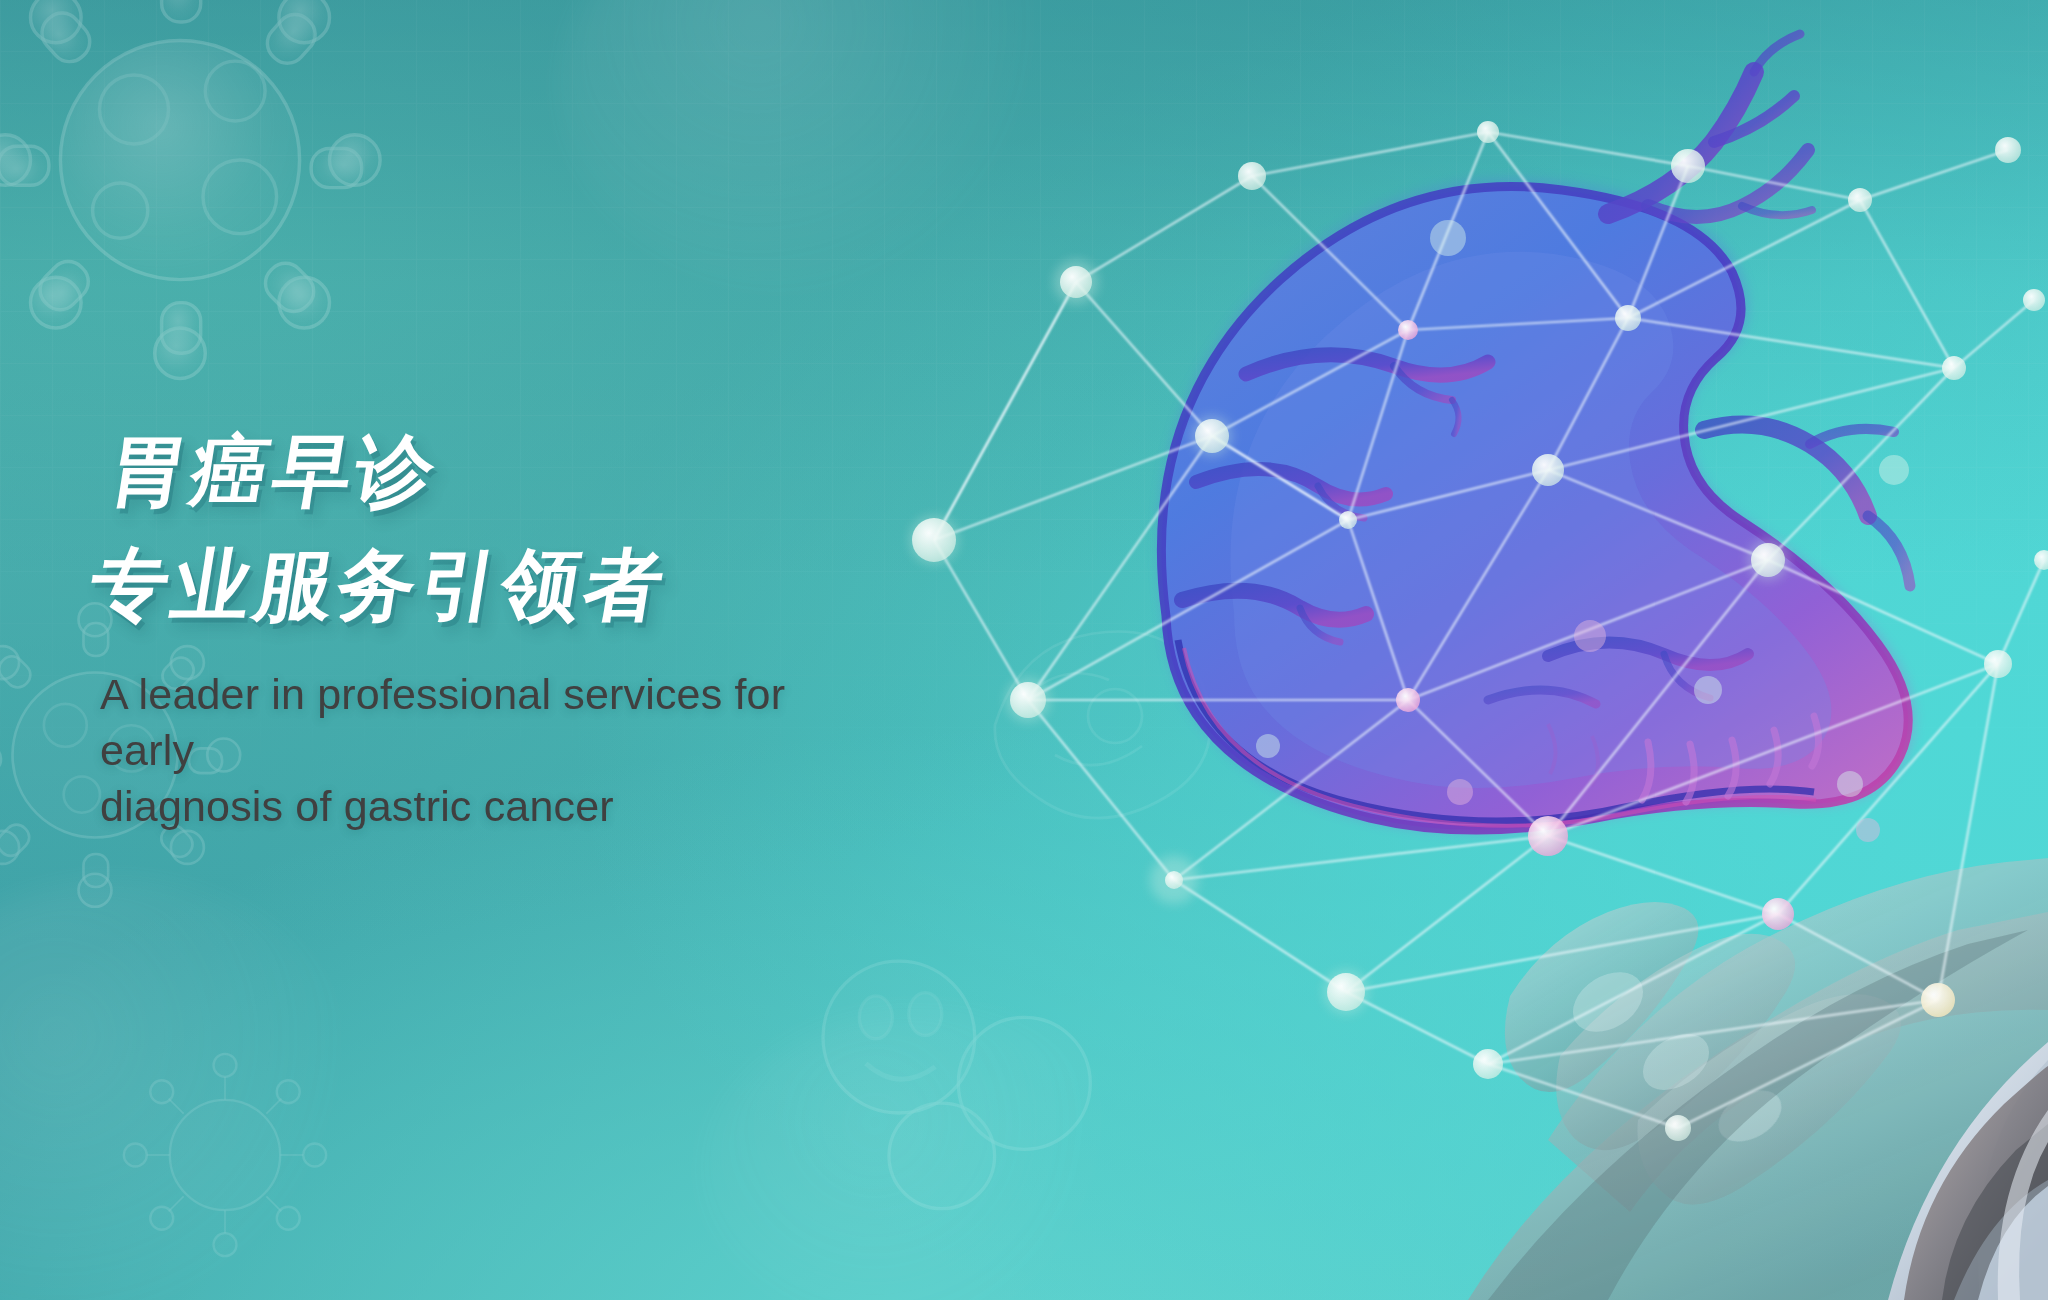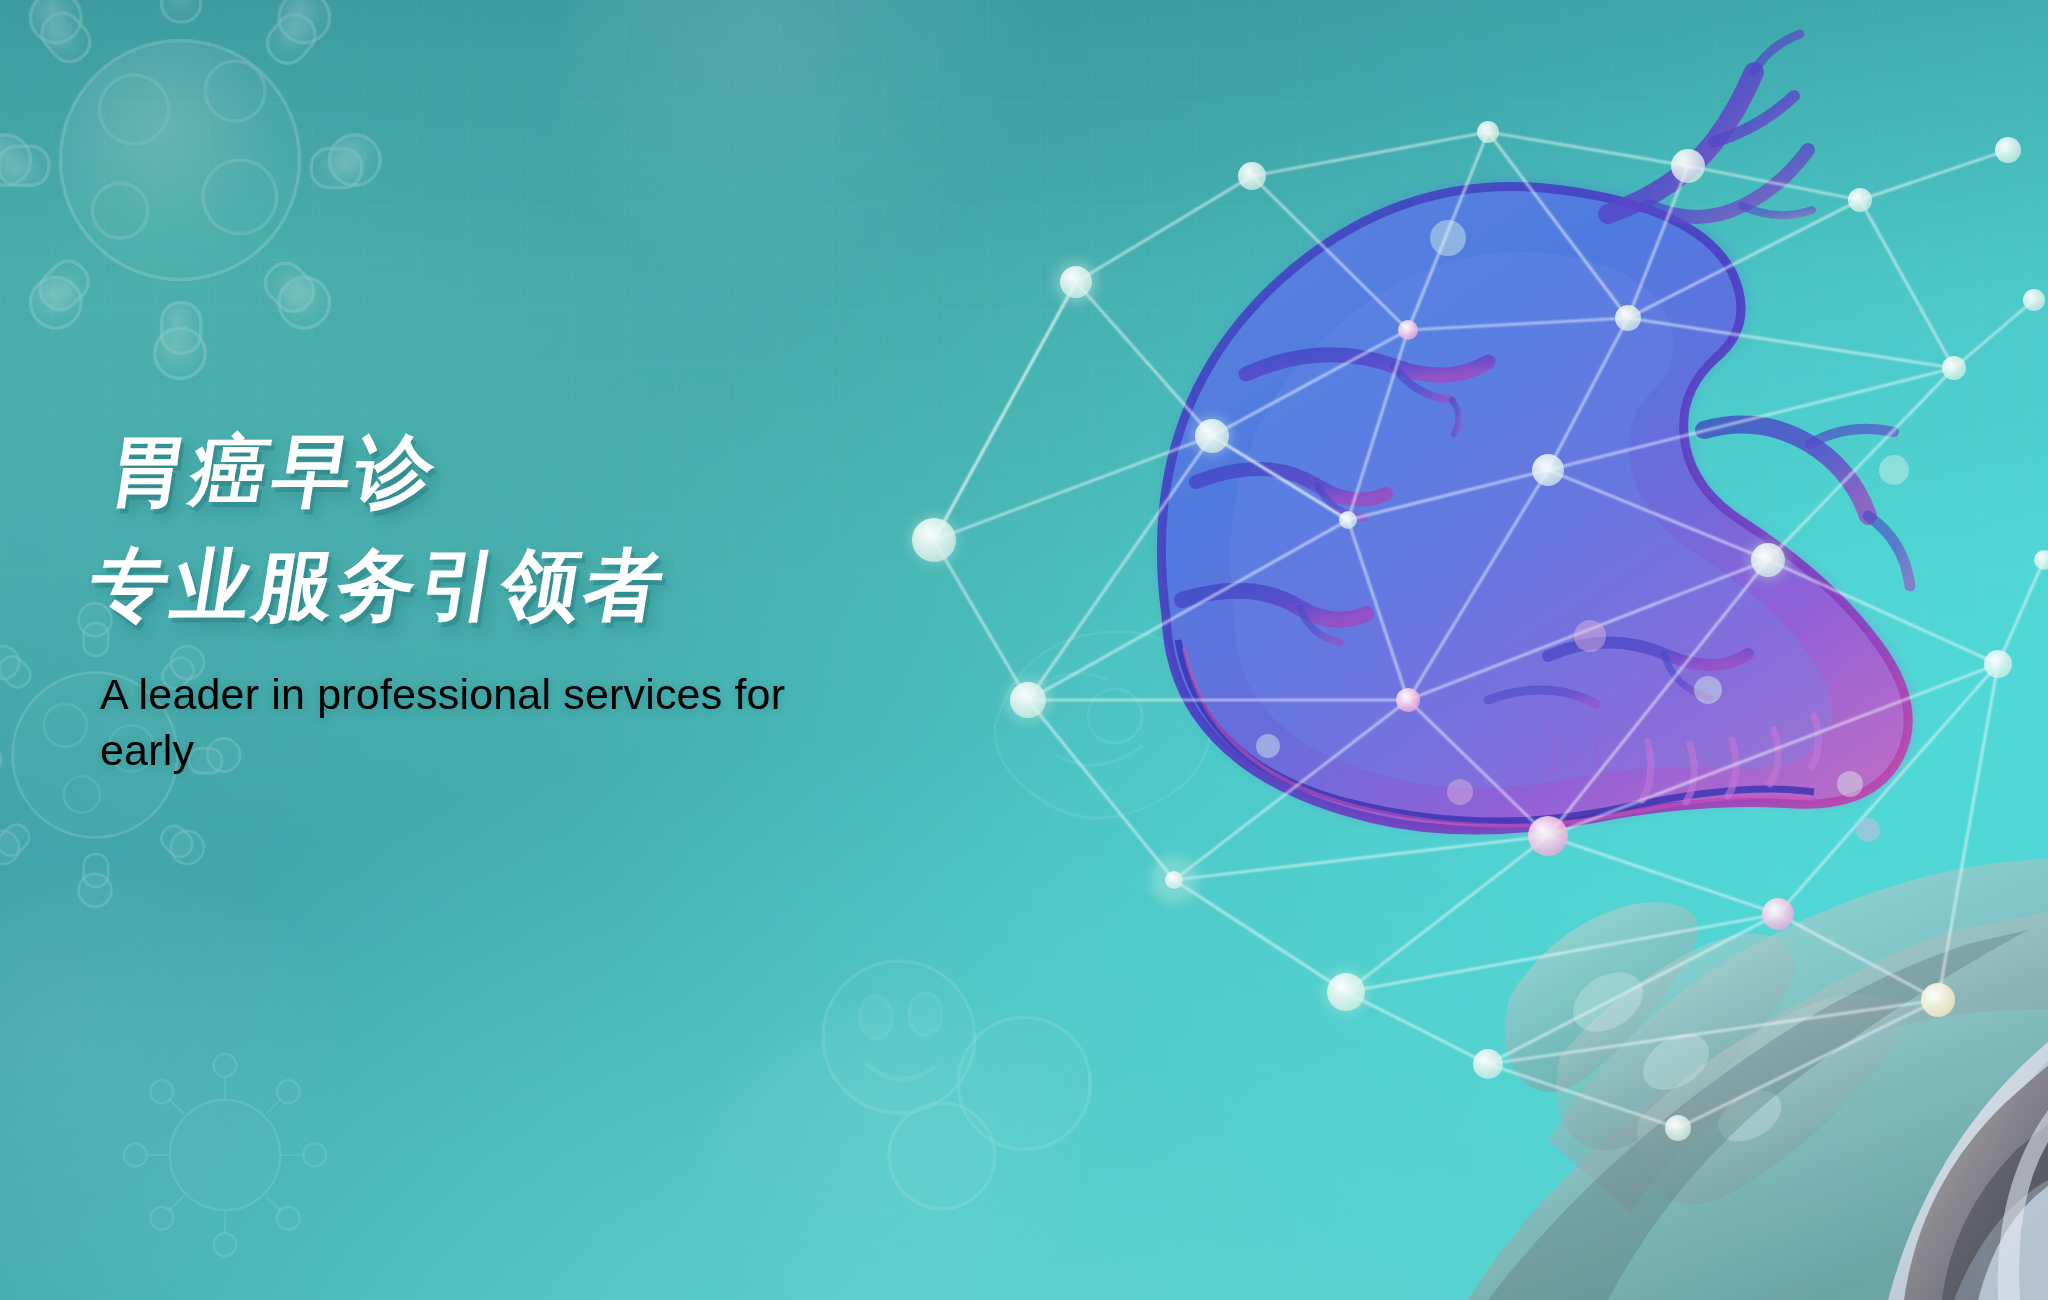--- a/index.html
+++ b/index.html
@@ -58,21 +58,21 @@
     transform:skewX(-9deg);
     transform-origin:left center;
     text-shadow:
       4px 5px 0 rgba(28,104,112,.30),
       8px 9px 14px rgba(16,80,88,.24);
     white-space:nowrap;
   }
   .headline span{display:block;}
   .subline{
     margin-top:24px;
-    color:#000000;
+    color:#404040;
     font-size:43px;
     line-height:1.30;
     font-weight:400;
     letter-spacing:.004em;
     text-shadow:0 2px 8px rgba(20,88,96,.30);
     max-width:780px;
   }
 
   
   .art{position:absolute;right:0;top:0;width:1200px;height:1300px;}
@@ -491,16 +491,17 @@
     </svg>
   </div>
 
   <div class="copy">
     <div class="headline">
       <span>胃癌早诊</span>
       <span>专业服务引领者</span>
     </div>
     <div class="subline">
       <div>A leader in professional services for early</div>
+      <div>diagnosis of gastric cancer</div>
     </div>
   </div>
 
 </div>
 
 </body></html>

